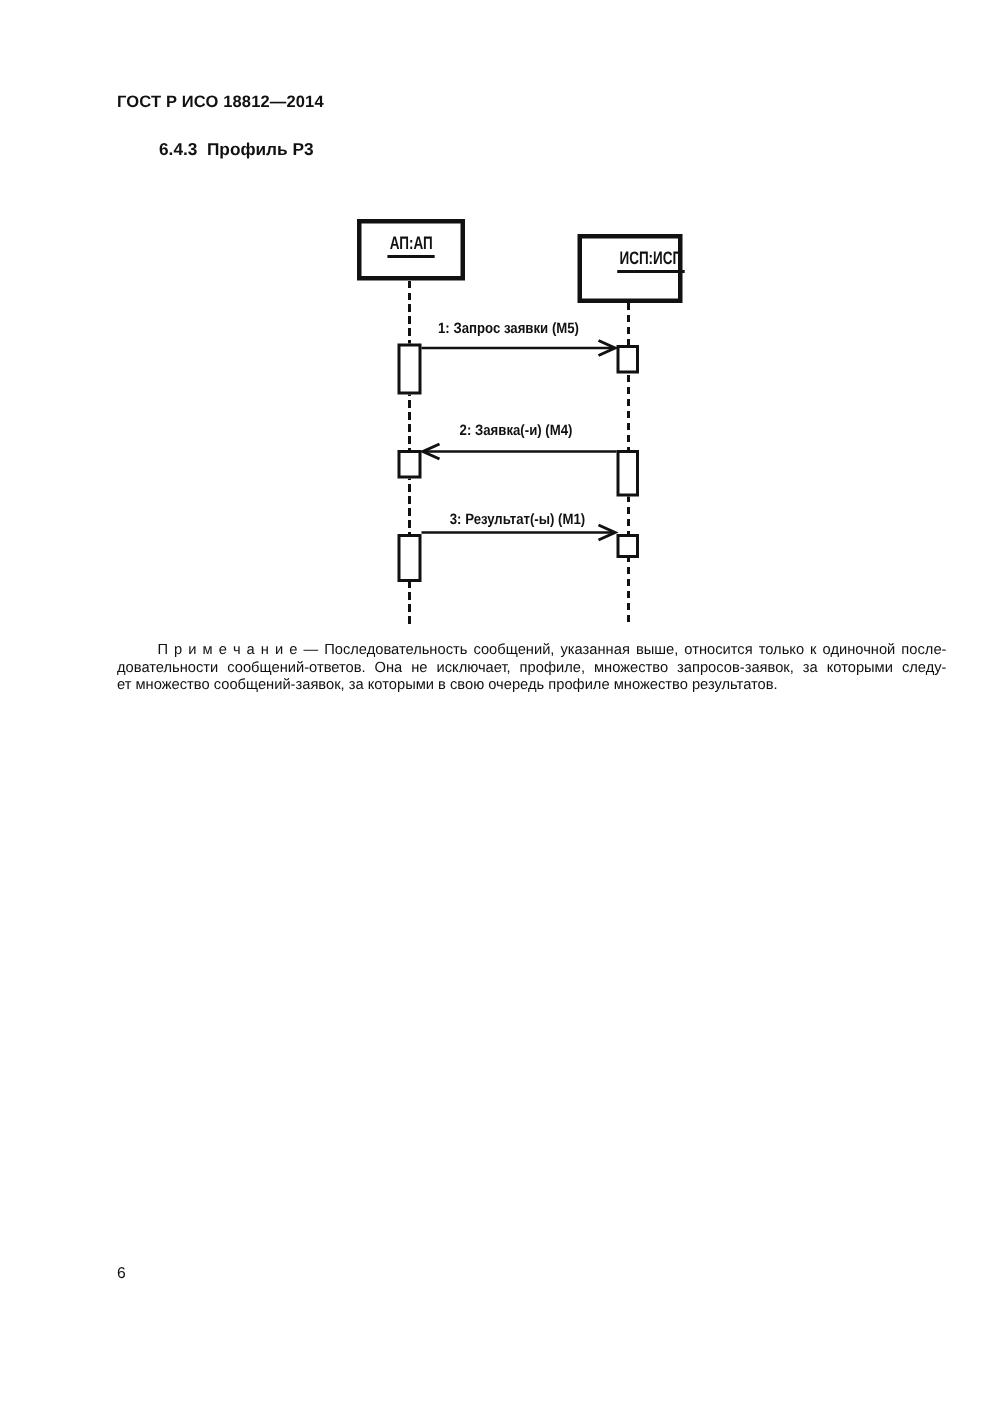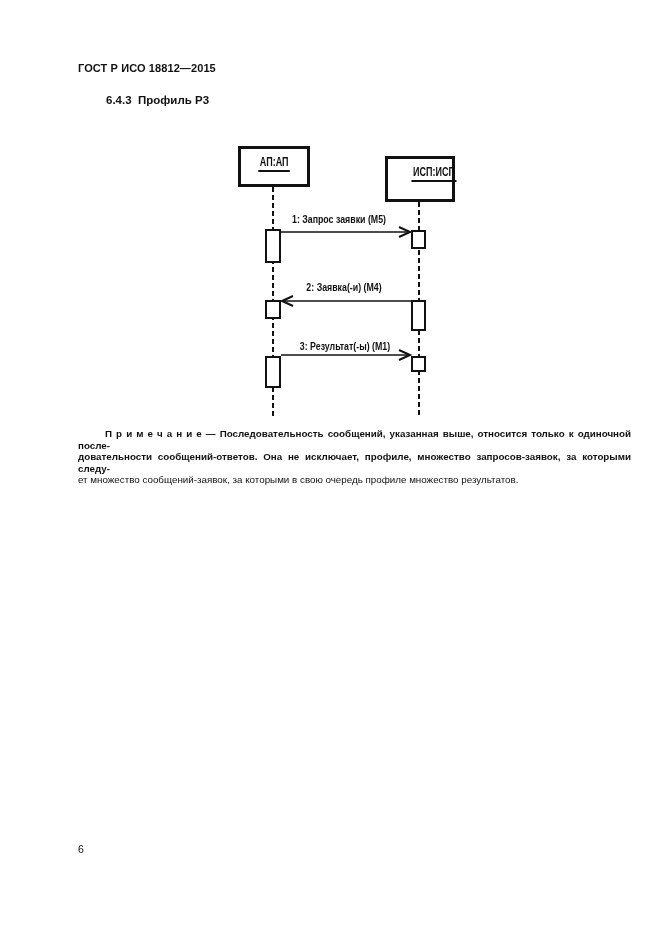--- a/index.html
+++ b/index.html
@@ -41,21 +41,21 @@
   .intro .line.first { text-indent: 27px; }
   .intro .line.last { transform: scaleX(0.93); transform-origin: left center; }
   .note {
     position: absolute;
     left: 78px;
     top: 428px;
     width: 553px;
     font-size: 9.8px;
     line-height: 11.6px;
   }
-  .note .line.justify { text-align: justify; text-align-last: justify; font-weight: bold; }
+  .note .line.justify { text-align: justify; text-align-last: justify; }
   .note .line.first { text-indent: 27px; }
   .page-number {
     position: absolute;
     left: 78px;
     top: 843px;
     font-size: 10.5px;
   }
   
   .diagram {
     position: absolute;
@@ -113,21 +113,21 @@
   }
   .msg-label.m1 { left: 339px; top: 213.5px; }
   .msg-label.m2 { left: 344px; top: 282px; }
   .msg-label.m3 { left: 345px; top: 340.5px; }
 </style>
 </head>
 <body>
 
 <div class="page">
 
-  <div class="doc-header">ГОСТ Р ИСО 18812—2015</div>
+  <div class="doc-header">ГОСТ Р ИСО 18812—2014</div>
 
   <div class="section-heading">6.4.3&nbsp; Профиль Р3</div>
 
 
   <div class="diagram">
 
     <div class="lifeline left"></div>
     <div class="lifeline right"></div>
 
     <div class="actor-box left">

